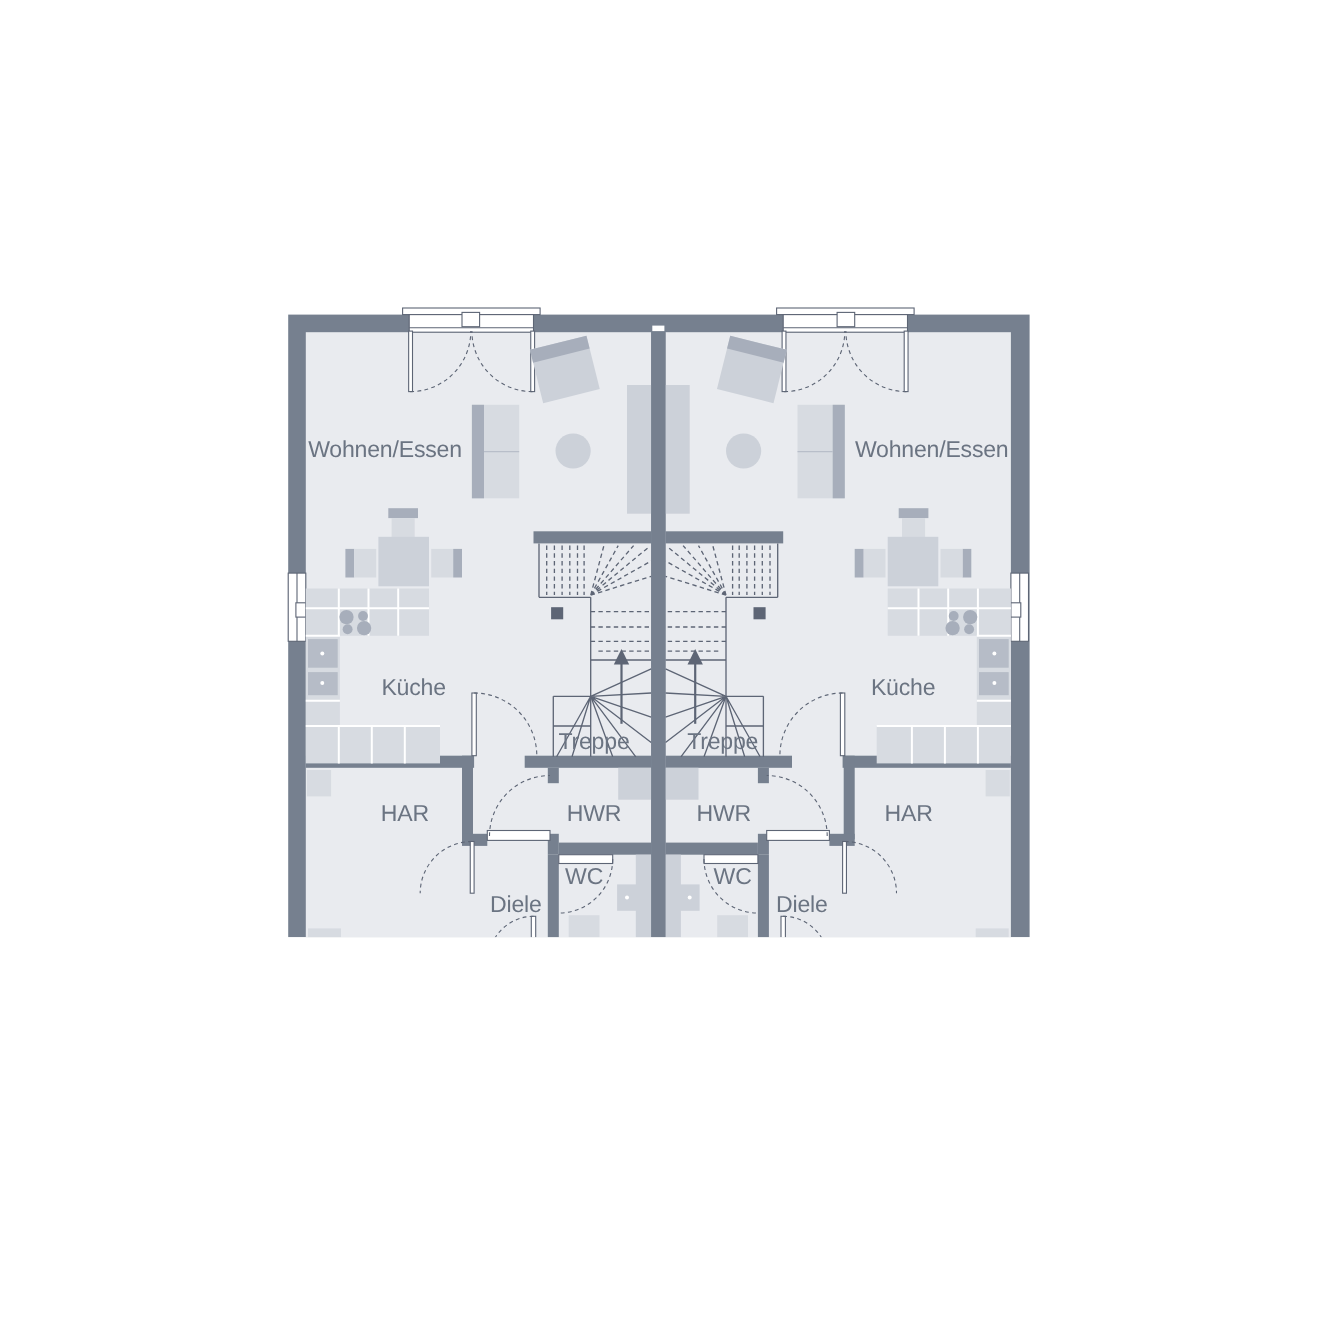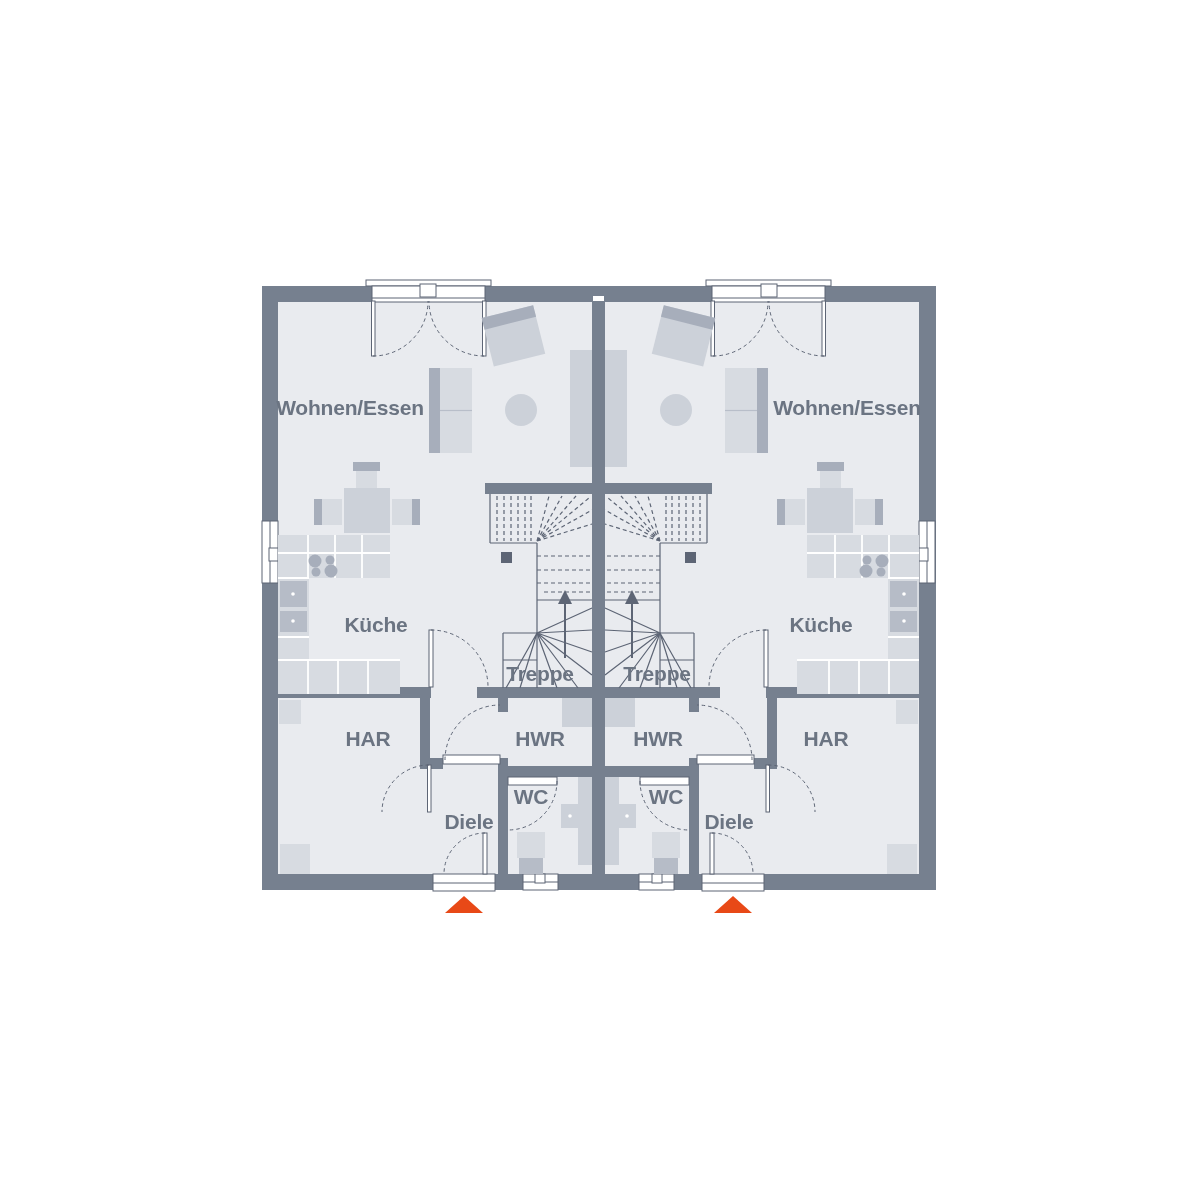--- a/index.html
+++ b/index.html
@@ -9,21 +9,21 @@
     --furniture_mid:#ccd1d9;
     --furniture_dark:#a7aebb;
     --appliance:#b6bcc7;
     --line:#5d6575;
     --label:#6b7482;
     --entrance_accent:#e84917;
     --window:#ffffff;
     --page_bg:#ffffff;
   }
   html,body{margin:0;padding:0;background:var(--page_bg);}
-  .canvas{position:relative;width:1200px;height:1200px;background:var(--page_bg);overflow:hidden;font-weight:bold;}
+  .canvas{position:relative;width:1200px;height:852px;background:var(--page_bg);overflow:hidden;}
   svg{display:block;width:1200px;height:1200px;}
   .wall{fill:var(--wall);}
   .floor{fill:var(--floor);}
   .notch{fill:var(--page_bg);}
   .ln{stroke:var(--line);fill:none;stroke-width:1.2;}
   .dash{stroke-dasharray:4 3;}
   .doorarc{stroke:var(--line);fill:none;stroke-width:1;stroke-dasharray:3.5 3;}
   .win{fill:var(--window);stroke:var(--line);stroke-width:1;}
   .winline{stroke:var(--line);stroke-width:1;fill:none;}
   .furn-l{fill:var(--furniture_light);}

